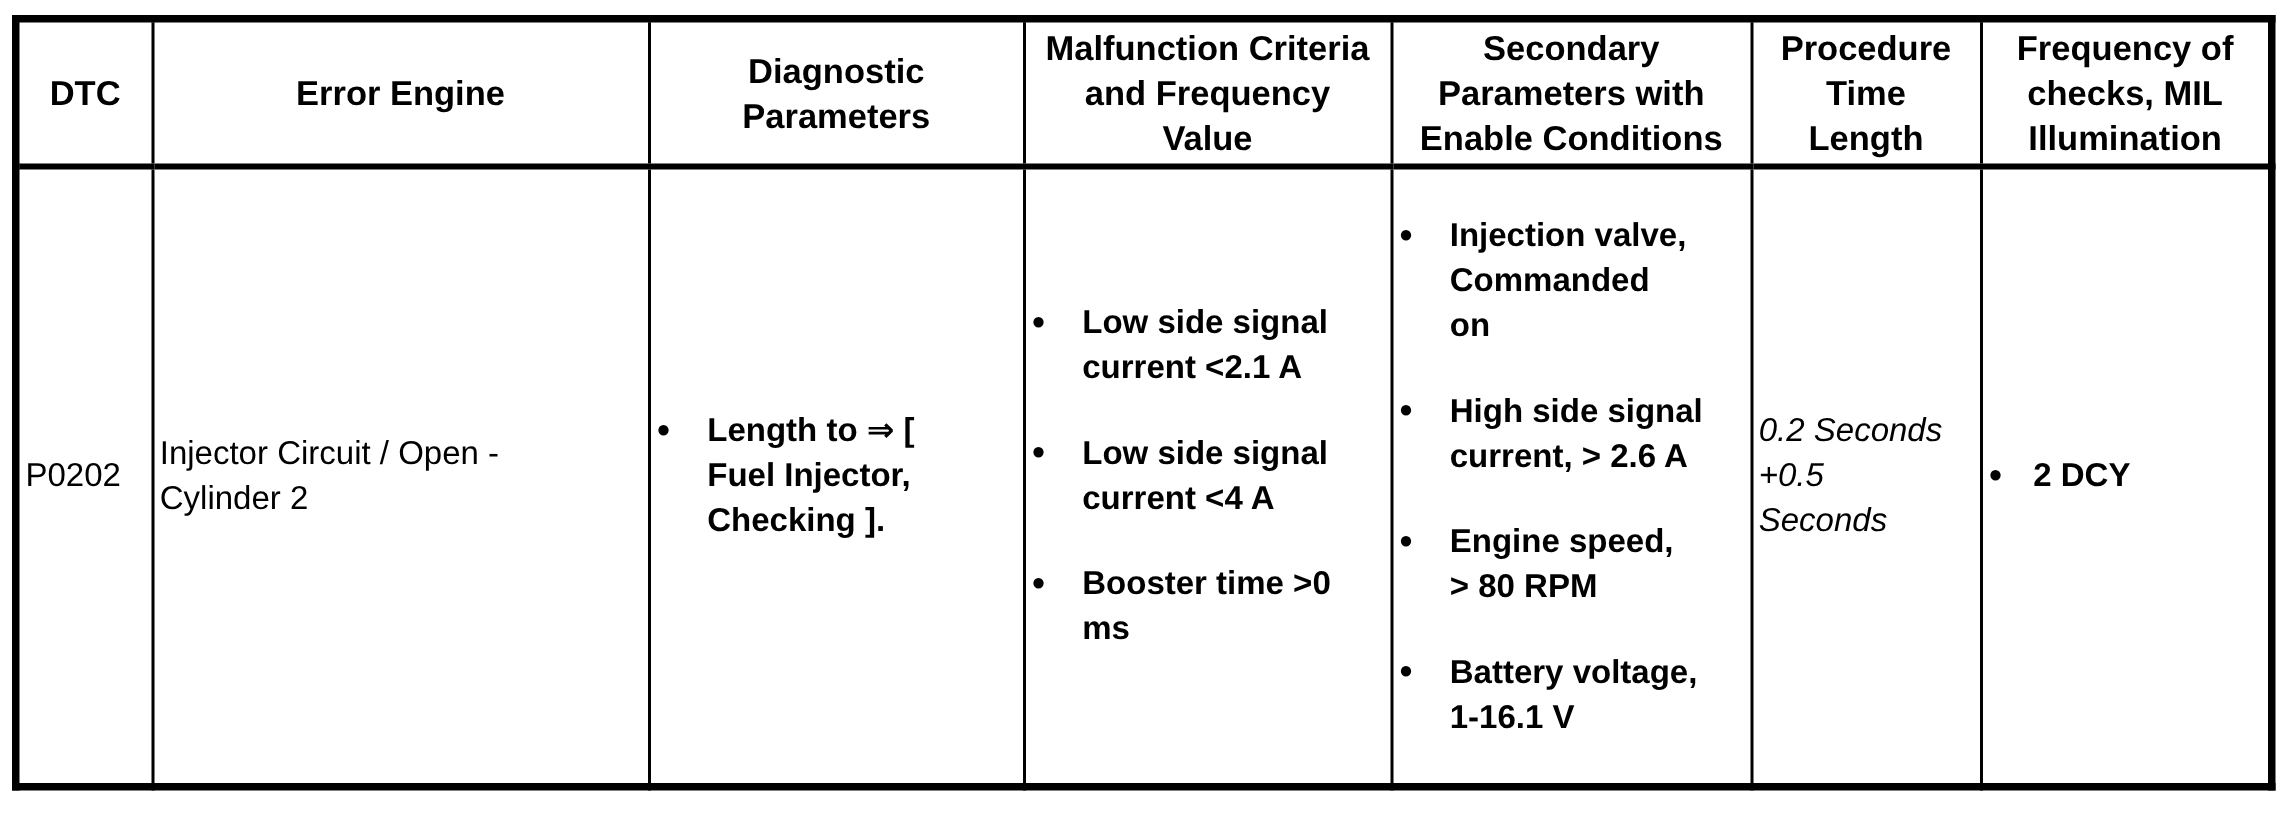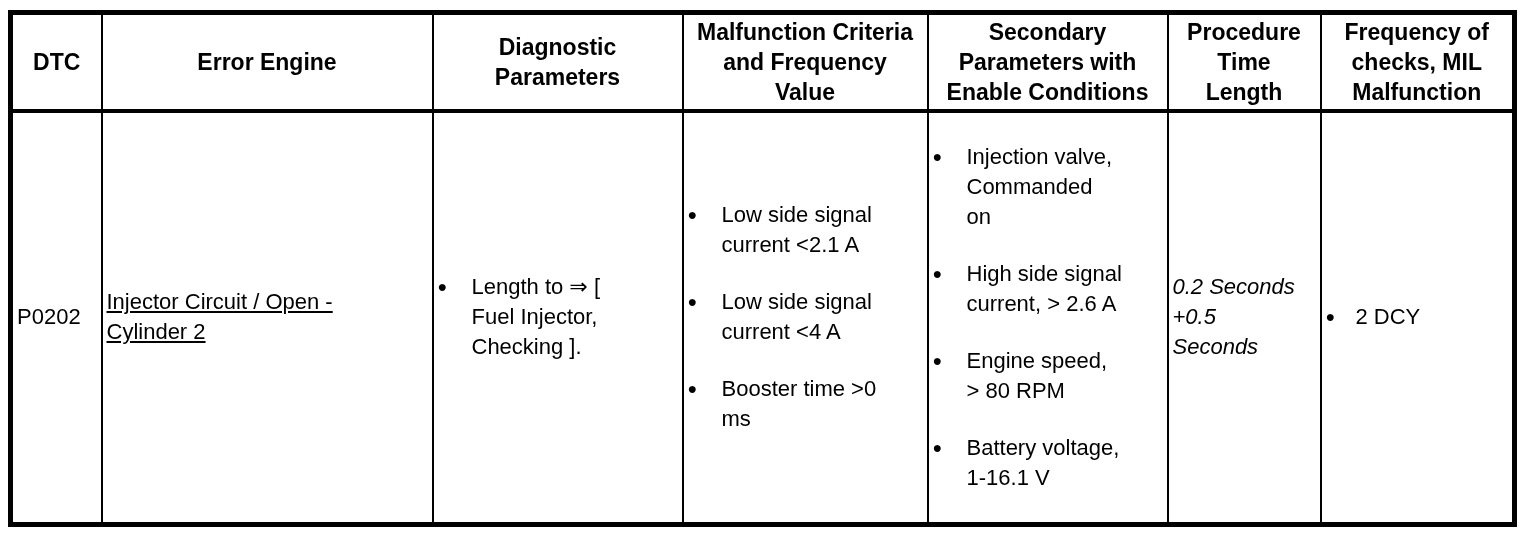--- a/index.html
+++ b/index.html
@@ -38,42 +38,42 @@
   }
   .dtc-table td {
     font-size: 22px;
     line-height: 30px;
     height: 413px;
     padding: 4px;
   }
 
   .text-cell { white-space: pre-line; text-align: left; }
   .dtc-cell  { padding-left: 6px; }
-  .msg-cell  { padding-left: 6px; padding-right: 10px; text-decoration: underline; }
+  .msg-cell  { padding-left: 6px; padding-right: 10px; }
   .time-cell { padding-left: 6px; padding-right: 10px; font-style: italic; }
 
   .list-cell { padding: 6px 6px 6px 20px; }
   .freq-cell { padding-left: 24px; }
 
   .bullet-list {
     display: flex;
     flex-direction: column;
     gap: 27px;
   }
   .bullet-item {
     display: flex;
     align-items: flex-start;
   }
   .bullet {
     flex: 0 0 34px;
     font-size: 16px;
     line-height: 30px;
   }
   .freq-cell .bullet { flex-basis: 30px; }
-  .bullet-text { white-space: pre-line; }
+  .bullet-text { white-space: pre-line; font-weight: bold; }
 </style>
 </head>
 <body>
 
 <div class="page">
   <table class="dtc-table">
     <colgroup>
       <col style="width:91px">
       <col style="width:331px">
       <col style="width:250px">
@@ -92,21 +92,21 @@
 and Frequency
 Value</th>
         <th>Secondary
 Parameters with
 Enable Conditions</th>
         <th>Procedure
 Time
 Length</th>
         <th>Frequency of
 checks, MIL
-Malfunction</th>
+Illumination</th>
       </tr>
     </thead>
     <tbody>
       <tr>
         <td class="text-cell dtc-cell">P0202</td>
         <td class="text-cell msg-cell">Injector Circuit / Open -
 Cylinder 2</td>
         <td class="list-cell">
           <div class="bullet-list">
               <div class="bullet-item">

